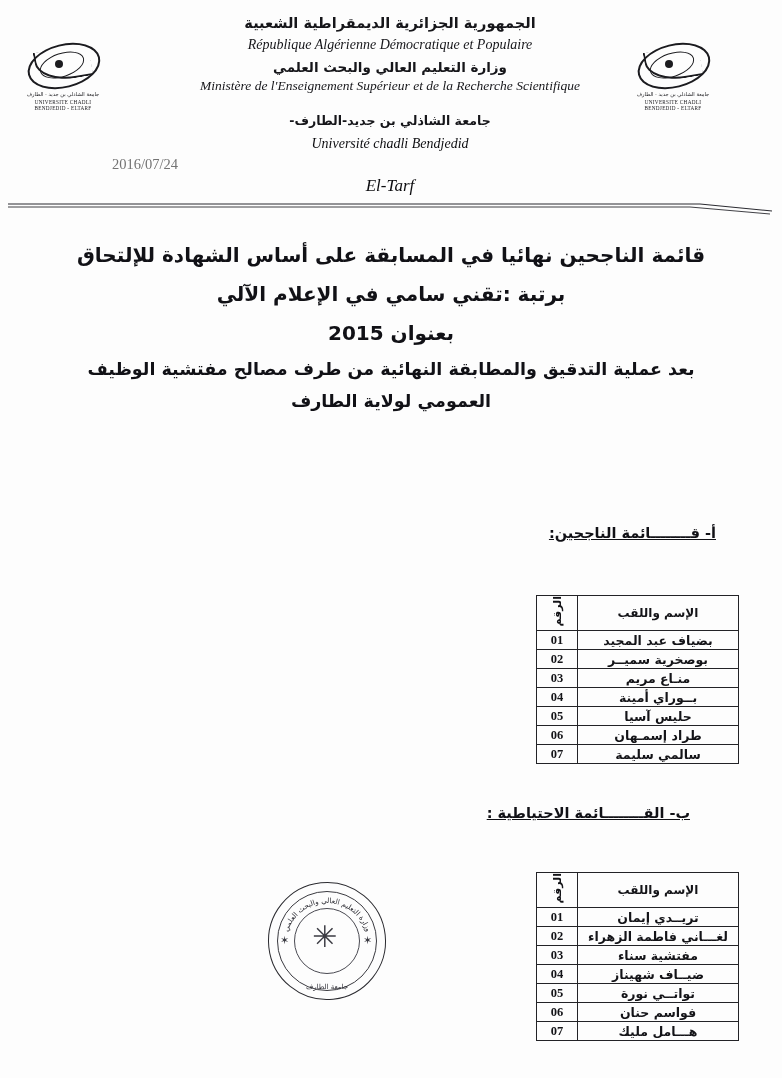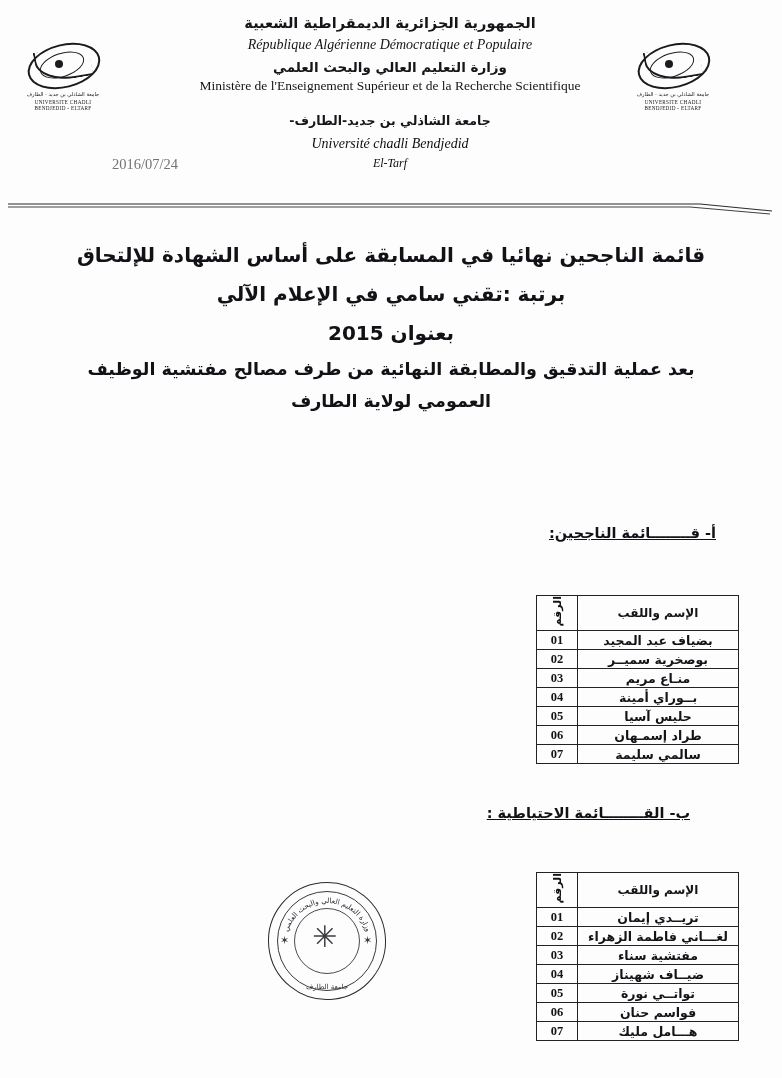--- a/index.html
+++ b/index.html
@@ -55,43 +55,44 @@
     font-family: "Liberation Serif", serif;
     font-size: 14px;
     font-style: italic;
     color: #16161a;
     line-height: 1.6;
     direction: ltr;
   }
   .hdr-fr-b {
     font-family: "Liberation Serif", serif;
     font-size: 13.5px;
+    font-style: italic;
     color: #16161a;
     direction: ltr;
   }
   .hdr-univ-ar {
     font-size: 12.5px;
     font-weight: bold;
     letter-spacing: 1.5px;
     direction: rtl;
     margin-top: 17px;
   }
   .hdr-univ-fr {
     font-family: "Liberation Serif", serif;
     font-size: 14px;
     font-style: italic;
     direction: ltr;
     margin-top: 6px;
   }
   .hdr-eltarf {
     font-family: "Liberation Serif", serif;
-    font-size: 12px;
+    font-size: 17px;
     font-style: italic;
     direction: ltr;
-    margin-top: 4px;
+    margin-top: 24px;
   }
 
   
   .logo {
     position: absolute;
     width: 86px;
     text-align: center;
   }
   .logo-left { left: 20px; top: 34px; }
   .logo-right { left: 630px; top: 34px; }

